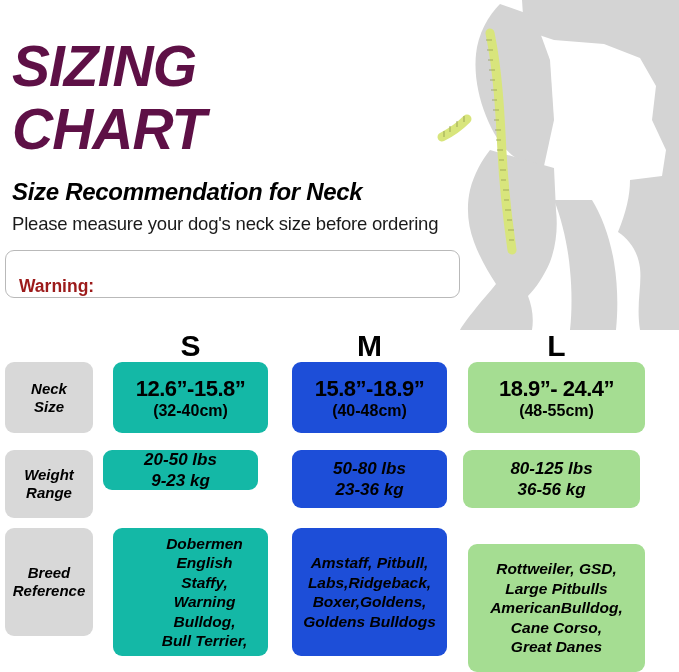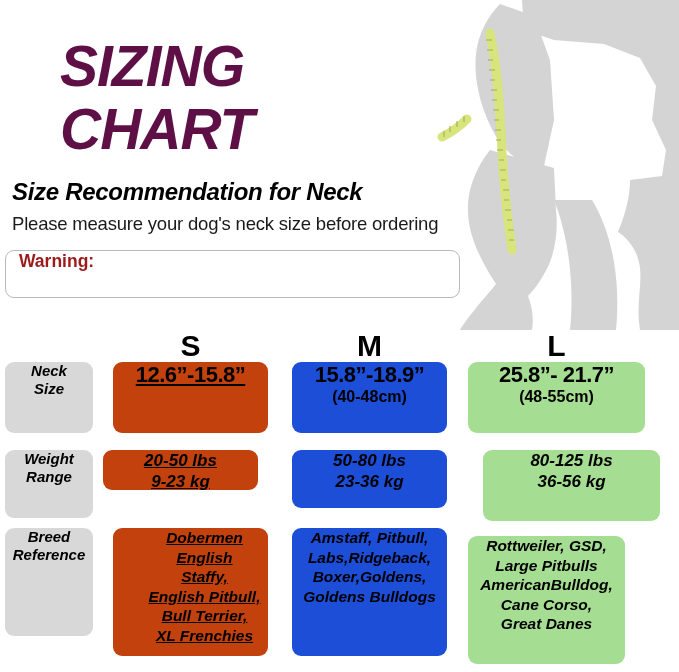--- a/index.html
+++ b/index.html
@@ -9,21 +9,21 @@
     -webkit-font-smoothing:antialiased;
   }
 
   
   #dog-illustration{
     position:absolute;left:404px;top:0;width:275px;height:330px;
     pointer-events:none;
   }
 
   
-  .title-block{position:absolute;left:12px;top:38px;margin-left:48px;}
+  .title-block{position:absolute;left:12px;top:38px;}
   .title-line{
     font-weight:bold;font-style:italic;
     color:#5e1046;
     font-size:57px;line-height:57px;
     letter-spacing:-1px;
   }
   .title-line.second{margin-top:6px;}
 
   #subtitle{
     position:absolute;left:12px;top:178px;
@@ -33,49 +33,49 @@
   #instruction{
     position:absolute;left:12px;top:213px;
     font-size:18.5px;color:#1a1a1a;
     letter-spacing:-.2px;
   }
 
   
   #warning-box{
     position:absolute;left:5px;top:250px;width:455px;height:48px;
     border:1.4px solid #b9b9b9;border-radius:9px;background:#fff;
-    display:flex;align-items:flex-start;box-sizing:border-box;
+    display:flex;align-items:flex-end;box-sizing:border-box;
   }
   #warning-label{
     font-size:17.5px;font-weight:bold;color:#9c1a1a;
     padding-left:13px;white-space:nowrap;
   }
   #warning-text{
     font-size:17.5px;font-weight:bold;color:#9c1a1a;
     line-height:19px;padding-left:14px;
   }
 
   
   #size-table{position:absolute;left:0;top:330px;width:679px;}
   .col-headers{position:relative;height:32px;}
   .col-header{
     position:absolute;top:0;font-size:30px;font-weight:bold;color:#000;
     text-align:center;line-height:32px;
   }
   .row{position:relative;}
   .cell{
     position:absolute;box-sizing:border-box;border-radius:9px;
-    display:flex;justify-content:center;text-align:center;
+    display:flex;align-items:center;justify-content:center;text-align:center;
   }
   .cell .inner{width:100%;padding:0 4px;box-sizing:border-box;}
   .label-cell{background:#d8d8d8;}
   .label-cell .inner{
     font-size:15px;font-weight:bold;font-style:italic;color:#000;line-height:18px;
   }
-  .c-s{background:#c2410c;text-decoration:underline;}
+  .c-s{background:#14b8a6;}
   .c-m{background:#1d4ed8;}
   .c-l{background:#a5dd92;}
 
   .neck-main{font-size:22px;font-weight:bold;color:#000;line-height:25px;letter-spacing:-.5px;}
   .neck-sub{font-size:16px;font-weight:bold;color:#000;line-height:19px;}
   .weight-txt{font-size:17px;font-weight:bold;font-style:italic;color:#000;line-height:21px;}
   .breed-txt{font-size:15.5px;font-weight:bold;font-style:italic;color:#000;line-height:19.5px;}
 </style>
 </head>
 <body>
@@ -149,31 +149,32 @@
   <div class="row" style="height:78px;">
     <div class="cell label-cell" style="left:5px;top:0;width:88px;height:71px;">
       <div class="inner">
         <div>Neck</div>
         <div>Size</div>
       </div>
     </div>
     <div class="cell c-s" style="left:113px;top:0;width:155px;height:71px;">
       <div class="inner">
         <div class="neck-main">12.6”-15.8”</div>
+        <div class="neck-sub">(32-40cm)</div>
       </div>
     </div>
     <div class="cell c-m" style="left:292px;top:0;width:155px;height:71px;">
       <div class="inner">
         <div class="neck-main">15.8”-18.9”</div>
         <div class="neck-sub">(40-48cm)</div>
       </div>
     </div>
     <div class="cell c-l" style="left:468px;top:0;width:177px;height:71px;">
       <div class="inner">
-        <div class="neck-main">25.8”- 21.7”</div>
+        <div class="neck-main">18.9”- 24.4”</div>
         <div class="neck-sub">(48-55cm)</div>
       </div>
     </div>
   </div>
 
   <div class="row" style="height:80px;">
     <div class="cell label-cell" style="left:5px;top:10px;width:88px;height:68px;">
       <div class="inner">
         <div>Weight</div>
         <div>Range</div>
@@ -184,53 +185,52 @@
         <div>20-50 lbs</div>
         <div>9-23 kg</div>
       </div>
     </div>
     <div class="cell c-m" style="left:292px;top:10px;width:155px;height:58px;">
       <div class="inner weight-txt">
         <div>50-80 lbs</div>
         <div>23-36 kg</div>
       </div>
     </div>
-    <div class="cell c-l" style="left:483px;top:10px;width:177px;height:71px;">
+    <div class="cell c-l" style="left:463px;top:10px;width:177px;height:58px;">
       <div class="inner weight-txt">
         <div>80-125 lbs</div>
         <div>36-56 kg</div>
       </div>
     </div>
   </div>
 
   <div class="row" style="height:145px;">
     <div class="cell label-cell" style="left:5px;top:8px;width:88px;height:108px;">
       <div class="inner">
         <div>Breed</div>
         <div>Reference</div>
       </div>
     </div>
     <div class="cell c-s" style="left:113px;top:8px;width:155px;height:128px;padding-left:28px;">
       <div class="inner breed-txt">
         <div>Dobermen English</div>
         <div>Staffy,</div>
-        <div>English Pitbull,</div>
+        <div>Warning Bulldog,</div>
         <div>Bull Terrier,</div>
-        <div>XL Frenchies</div>
       </div>
     </div>
     <div class="cell c-m" style="left:292px;top:8px;width:155px;height:128px;">
       <div class="inner breed-txt">
         <div>Amstaff, Pitbull,</div>
         <div>Labs,Ridgeback,</div>
         <div>Boxer,Goldens,</div>
         <div>Goldens Bulldogs</div>
       </div>
     </div>
-    <div class="cell c-l" style="left:468px;top:16px;width:157px;height:128px;">
+    <div class="cell c-l" style="left:468px;top:24px;width:177px;height:128px;">
       <div class="inner breed-txt">
         <div>Rottweiler, GSD,</div>
         <div>Large Pitbulls</div>
         <div>AmericanBulldog,</div>
         <div>Cane Corso,</div>
         <div>Great Danes</div>
       </div>
     </div>
   </div>
 

